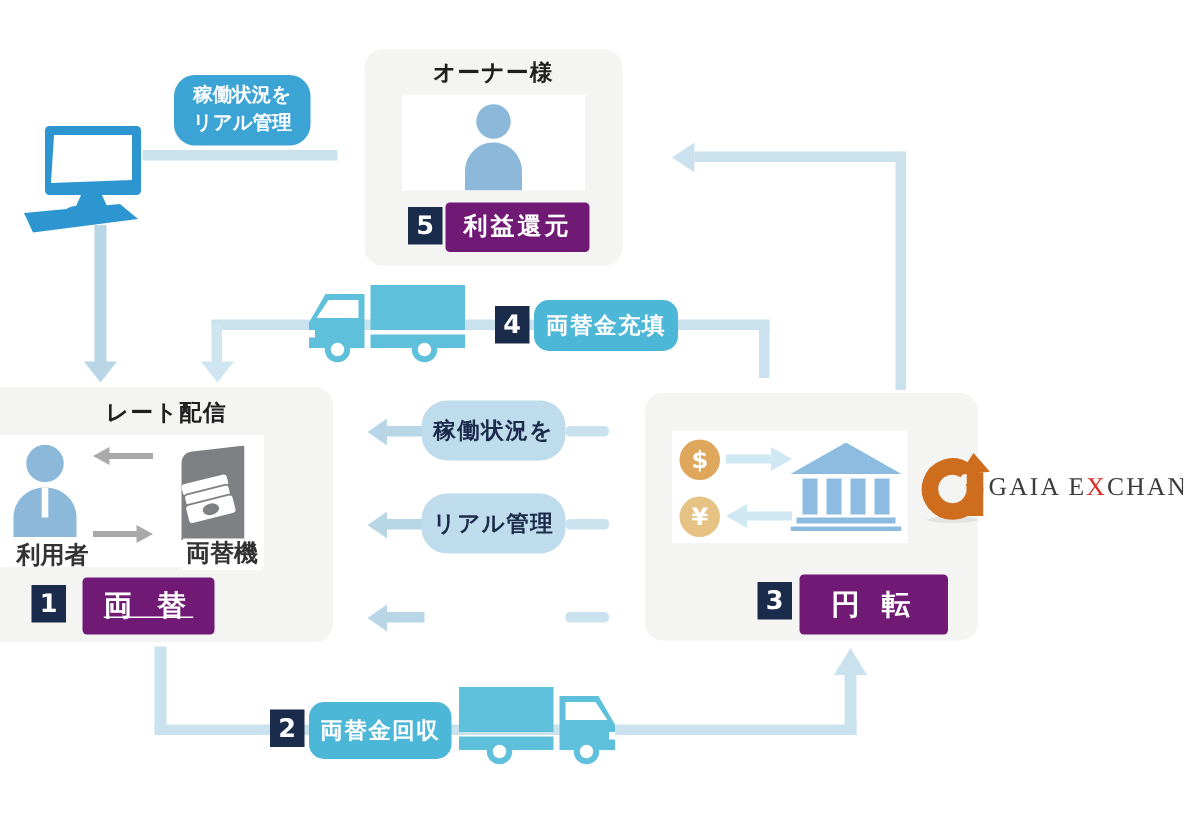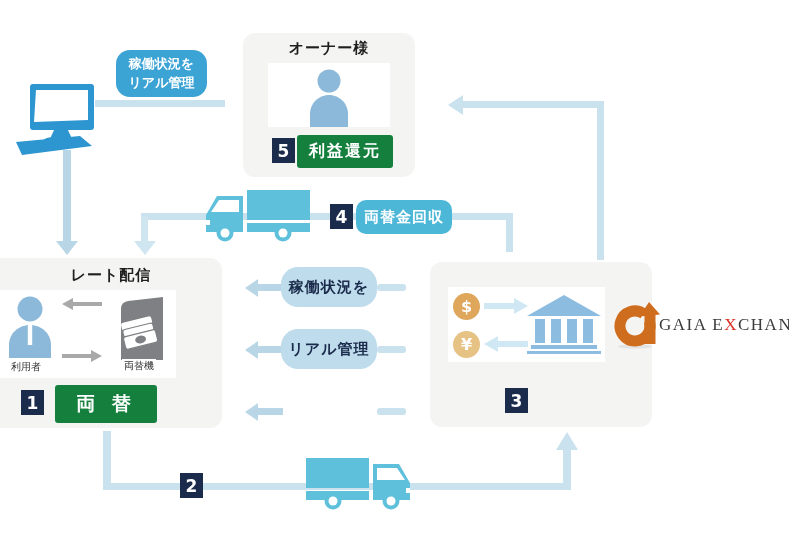--- a/index.html
+++ b/index.html
@@ -4,32 +4,32 @@
 <style>
   html,body{margin:0;padding:0;background:#fff;}
   body{font-family:"DejaVu Sans","Liberation Sans",sans-serif;}
   #canvas{position:relative;width:789px;height:554px;background:#fff;overflow:hidden;}
   .abs{position:absolute;}
   .graybox{position:absolute;background:#f4f4f3;border-radius:12px;}
   .whitecard{position:absolute;background:#fff;}
   .boxtitle{position:absolute;font-weight:bold;font-size:15px;color:#1f1f1f;text-align:center;letter-spacing:1px;}
   .badge{position:absolute;width:23px;height:25px;background:#1b2b4b;color:#fff;font-weight:bold;
          font-size:17px;display:flex;align-items:center;justify-content:center;}
-  .btn{position:absolute;background:#15803d;border-radius:3px;color:#fff;font-weight:bold;
+  .btn{position:absolute;background:#701a75;border-radius:3px;color:#fff;font-weight:bold;
        display:flex;align-items:center;justify-content:center;}
   .pill-cyan{position:absolute;background:#4db7d8;border-radius:10px;color:#fff;font-weight:bold;
        font-size:15px;display:flex;align-items:center;justify-content:center;letter-spacing:1px;}
   .pill-light{position:absolute;background:#bedcec;border-radius:17px;color:#1b2b4b;font-weight:bold;
        font-size:15px;display:flex;align-items:center;justify-content:center;letter-spacing:1px;width:96px;height:40px;}
   .hline{position:absolute;background:#c9e2ee;}
   .vline{position:absolute;background:#c9e2ee;}
   .tri{position:absolute;width:0;height:0;}
   .note{position:absolute;background:#3ca4d5;border-radius:14px;color:#fff;font-size:13px;font-weight:bold;
         display:flex;flex-direction:column;align-items:center;justify-content:center;line-height:1.45;}
-  .minilabel{position:absolute;font-size:10px;color:#333;}
+  .minilabel{position:absolute;font-size:16px;color:#333;font-weight:bold;}
   .coin{position:absolute;width:27px;height:27px;border-radius:50%;color:#fff;font-weight:bold;font-size:16px;
         display:flex;align-items:center;justify-content:center;}
   .brandtext{position:absolute;font-family:"Liberation Serif","DejaVu Serif",serif;font-size:17px;
         color:#3b3b3b;letter-spacing:1.5px;white-space:nowrap;}
   .brandtext .bx{color:#d93025;}
 </style>
 </head>
 <body>
 
 <div id="canvas">
@@ -87,21 +87,21 @@
       <path d="M40,44 L3,44 L3,27 L14,8 L40,8 Z" fill="#5fc0dc"></path>
       <polygon points="16,12 36,12 36,24 8,24" fill="#ffffff"></polygon>
       <rect x="3" y="32" width="4" height="5" fill="#ffffff"></rect>
       <circle cx="22" cy="45" r="8.5" fill="#5fc0dc"></circle>
         <circle cx="22" cy="45" r="4.5" fill="#ffffff"></circle>
       <circle cx="80" cy="45" r="8.5" fill="#5fc0dc"></circle>
         <circle cx="80" cy="45" r="4.5" fill="#ffffff"></circle>
     </svg>
   </div>
   <div class="badge" style="left:330px;top:204px;">4</div>
-  <div class="pill-cyan" style="left:356px;top:200px;width:96px;height:34px;">両替金回収</div>
+  <div class="pill-cyan" style="left:356px;top:200px;width:96px;height:34px;">両替金充填</div>
 
   <div class="graybox" style="left:-12px;top:258px;width:234px;height:170px;"></div>
   <div class="boxtitle" style="left:0px;top:266px;width:222px;">レート配信</div>
   <div class="whitecard" style="left:0px;top:290px;width:176px;height:88px;"></div>
 
   <div class="abs" style="left:5px;top:296px;width:50px;height:62px;">
     <svg width="50" height="62" viewBox="0 0 50 62">
       <circle cx="25" cy="13" r="12.5" fill="#8cb9da"></circle>
       <path d="M25,29 C13,29 4,38 4,49 L4,62 L46,62 L46,49 C46,38 37,29 25,29 Z" fill="#8cb9da"></path>
       <rect x="22.8" y="29" width="4.4" height="20" fill="#ffffff"></rect>
@@ -127,21 +127,21 @@
         <rect x="6" y="22" width="31" height="8" rx="2.5" fill="#ffffff"></rect>
         <rect x="6" y="29" width="31" height="8" rx="2.5" fill="#ffffff" stroke="#7f8084" stroke-width="1.2"></rect>
         <rect x="5" y="36" width="33" height="13" rx="2.5" fill="#ffffff" stroke="#7f8084" stroke-width="1.2"></rect>
         <ellipse cx="21.5" cy="42.5" rx="5.5" ry="3.8" fill="#7f8084"></ellipse>
       </g>
     </svg>
   </div>
   <div class="minilabel" style="left:122px;top:359px;background:#fff;padding:0 2px;">両替機</div>
 
   <div class="badge" style="left:21px;top:390px;">1</div>
-  <div class="btn" style="left:55px;top:385px;width:102px;height:38px;font-size:19px;letter-spacing:5px;">両 替</div>
+  <div class="btn" style="left:55px;top:385px;width:88px;height:38px;font-size:19px;letter-spacing:5px;text-decoration:underline;">両 替</div>
 
   <div class="hline" style="left:377px;top:284px;width:29px;height:7px;border-radius:3px;"></div>
   <div class="hline" style="left:257px;top:284px;width:26px;height:7px;background:#b9d6e6;"></div>
   <div class="tri" style="left:245px;top:279px;border-top:9px solid transparent;border-bottom:9px solid transparent;border-right:13px solid #b9d6e6;"></div>
   <div class="pill-light" style="left:281px;top:267px;">稼働状況を</div>
 
   <div class="hline" style="left:377px;top:346px;width:29px;height:7px;border-radius:3px;"></div>
   <div class="hline" style="left:257px;top:346px;width:26px;height:7px;background:#b9d6e6;"></div>
   <div class="tri" style="left:245px;top:341px;border-top:9px solid transparent;border-bottom:9px solid transparent;border-right:13px solid #b9d6e6;"></div>
   <div class="pill-light" style="left:281px;top:329px;">リアル管理</div>
@@ -177,34 +177,36 @@
       <rect x="8" y="24" width="10" height="24" fill="#8cbcdf"></rect>
       <rect x="24" y="24" width="10" height="24" fill="#8cbcdf"></rect>
       <rect x="40" y="24" width="10" height="24" fill="#8cbcdf"></rect>
       <rect x="56" y="24" width="10" height="24" fill="#8cbcdf"></rect>
       <rect x="4" y="50" width="66" height="4" fill="#8cbcdf"></rect>
       <rect x="0" y="56" width="74" height="3" fill="#8cbcdf"></rect>
     </svg>
   </div>
 
   <div class="badge" style="left:505px;top:388px;">3</div>
+  <div class="btn" style="left:533px;top:383px;width:99px;height:40px;font-size:19px;letter-spacing:4px;">円 転</div>
 
   <div class="abs" style="left:614px;top:301px;width:46px;height:48px;">
     <svg width="46" height="48" viewBox="0 0 46 48">
       <ellipse cx="21" cy="45.5" rx="17" ry="2.2" fill="#e3e3e3"></ellipse>
       <path d="M35.1,19.9 A15,15 0 1 1 29.6,12.7" fill="none" stroke="#cf6d1f" stroke-width="11"></path>
       <rect x="30.5" y="14" width="11" height="29" fill="#cf6d1f"></rect>
       <polygon points="35,1 46,13.5 25.5,15.5" fill="#cf6d1f"></polygon>
     </svg>
   </div>
   <div class="brandtext" style="left:659px;top:315px;">
     <span>GAIA E</span><span class="bx">X</span><span>CHANGE</span>
   </div>
 
   <div class="badge" style="left:180px;top:473px;">2</div>
+  <div class="pill-cyan" style="left:206px;top:468px;width:95px;height:38px;">両替金回収</div>
   <div class="abs" style="left:306px;top:456px;width:107px;height:55px;transform:scaleX(-1);">
     <svg width="107" height="55" viewBox="0 0 107 55">
       <rect x="44" y="2" width="63" height="30" fill="#5fc0dc"></rect>
       <rect x="44" y="35" width="63" height="9" fill="#5fc0dc"></rect>
       <path d="M40,44 L3,44 L3,27 L14,8 L40,8 Z" fill="#5fc0dc"></path>
       <polygon points="16,12 36,12 36,24 8,24" fill="#ffffff"></polygon>
       <rect x="3" y="32" width="4" height="5" fill="#ffffff"></rect>
       <circle cx="22" cy="45" r="8.5" fill="#5fc0dc"></circle>
         <circle cx="22" cy="45" r="4.5" fill="#ffffff"></circle>
       <circle cx="80" cy="45" r="8.5" fill="#5fc0dc"></circle>

